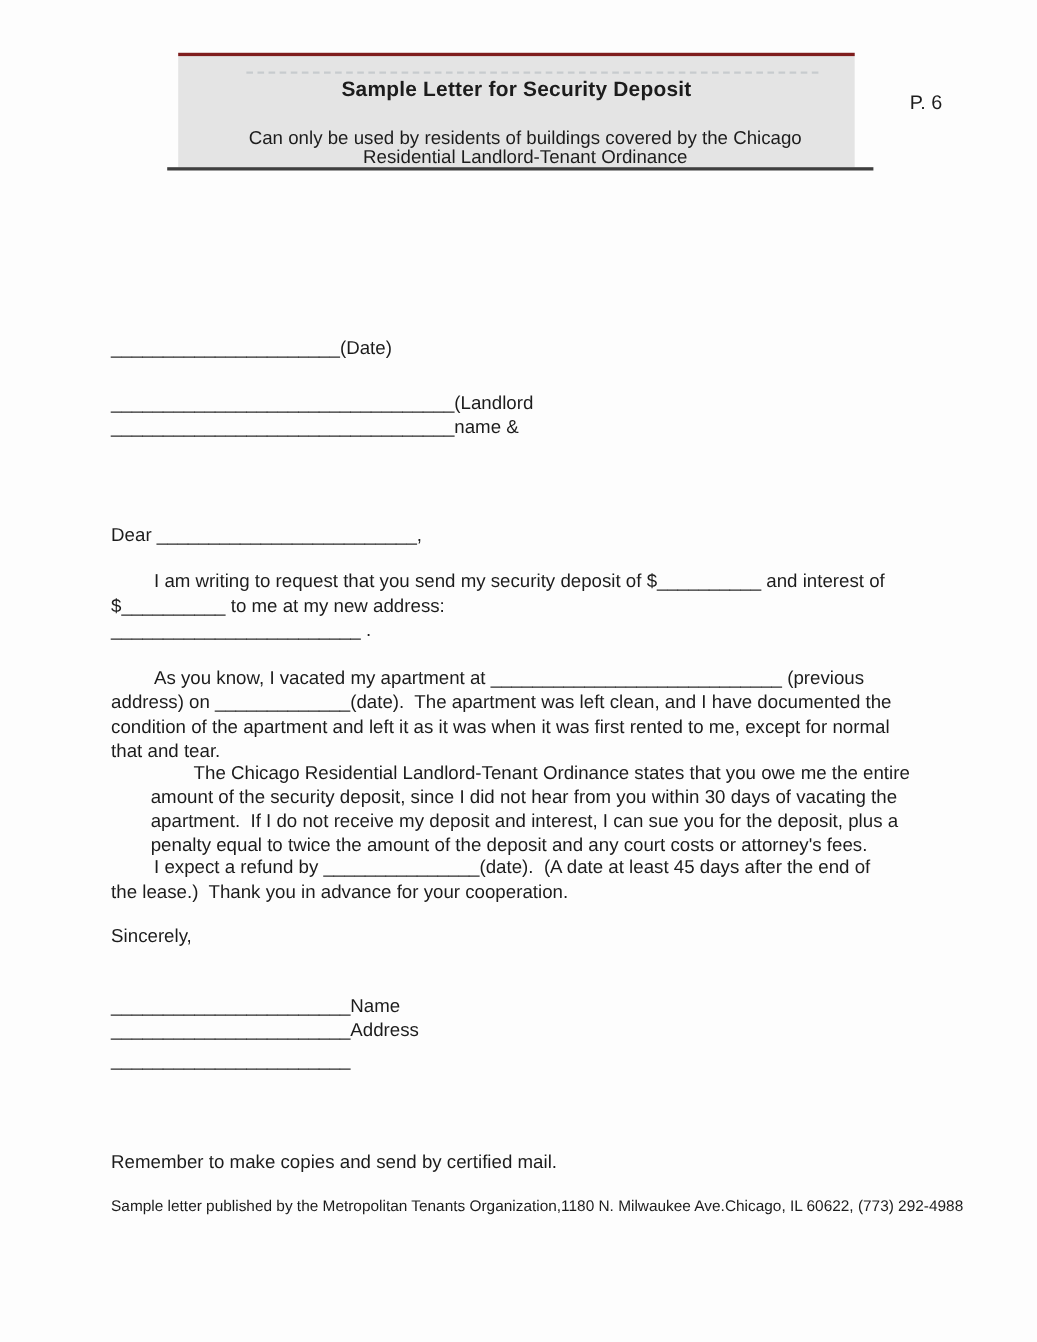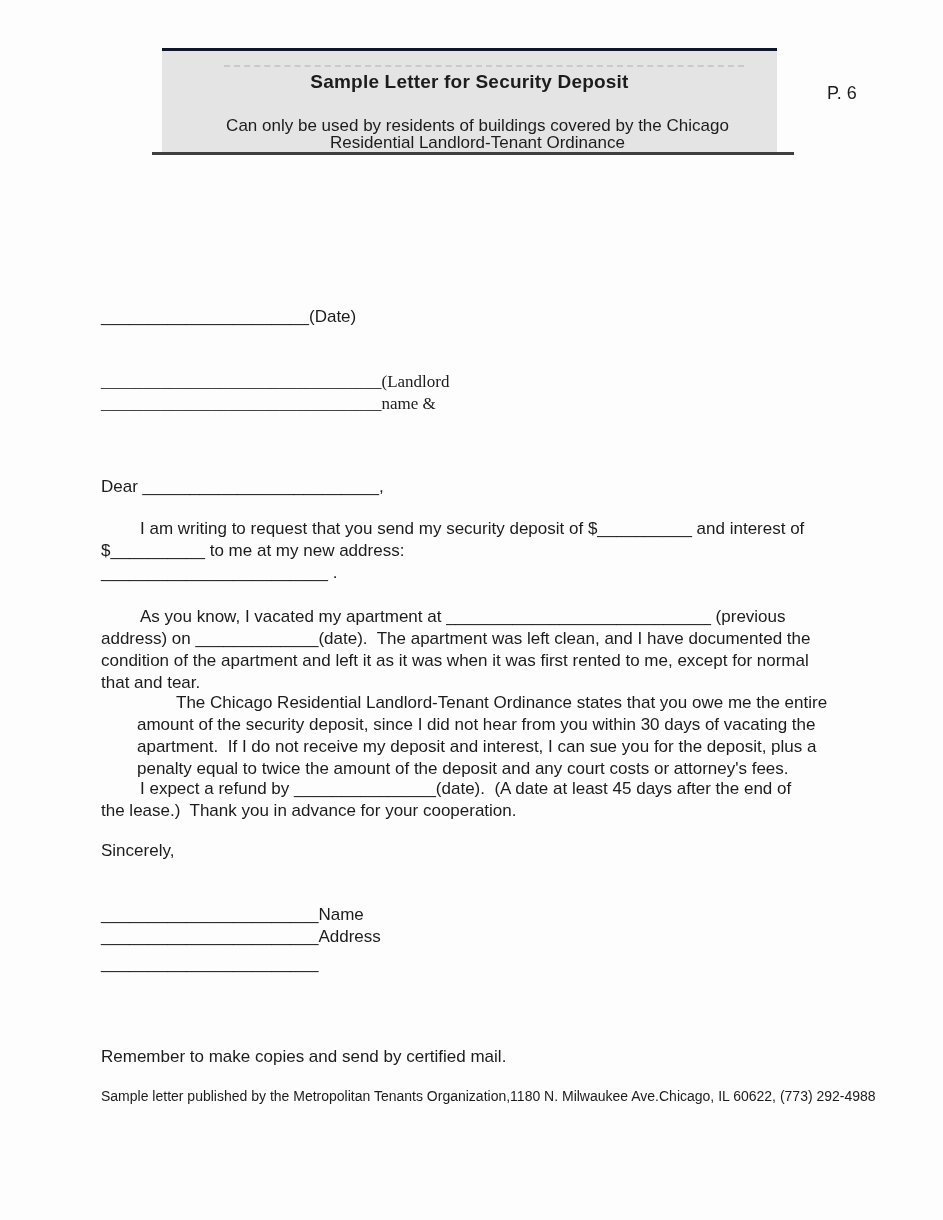--- a/index.html
+++ b/index.html
@@ -16,21 +16,21 @@
     overflow: hidden;
     font-size: 17px;
     line-height: 22px;
   }
   
   .header-box {
     position: absolute;
     left: 162px; top: 48px;
     width: 615px; height: 104px;
     background: #e4e4e4;
-    border-top: 3px solid #0f172a;
+    border-top: 3px solid #7f1d1d;
     text-align: center;
     overflow: hidden;
   }
   .scan-dashes {
     width: 520px;
     margin: 14px 0 0 62px;
     border-top: 2px dashed #c7cbce;
     height: 0;
   }
   .box-title {
@@ -54,21 +54,21 @@
   .page-number {
     position: absolute;
     left: 827px; top: 82px;
     font-size: 18px;
   }
   
   .block { position: absolute; left: 85px; }
   .line { white-space: pre; padding-left: 16px; }
   .indent { padding-left: 55px; }
   .b-date      { top: 306px; text-align: right; }
-  .b-landlord  { top: 371px; font-family: Liberation Serif, serif; }
+  .b-landlord  { top: 356px; }
   .b-greeting  { top: 476px; }
   .b-p1        { top: 518px; }
   .b-p2        { top: 606px; }
   .b-p3        { top: 692px; margin-left: 36px; }
   .b-p4        { top: 778px; }
   .b-closing   { top: 840px; }
   .b-signature { top: 904px; }
   .sig-gap     { margin-top: 5px; }
   .b-reminder  { top: 1046px; }
   .b-source    { top: 1088px; font-size: 14px; line-height: 17px; }

